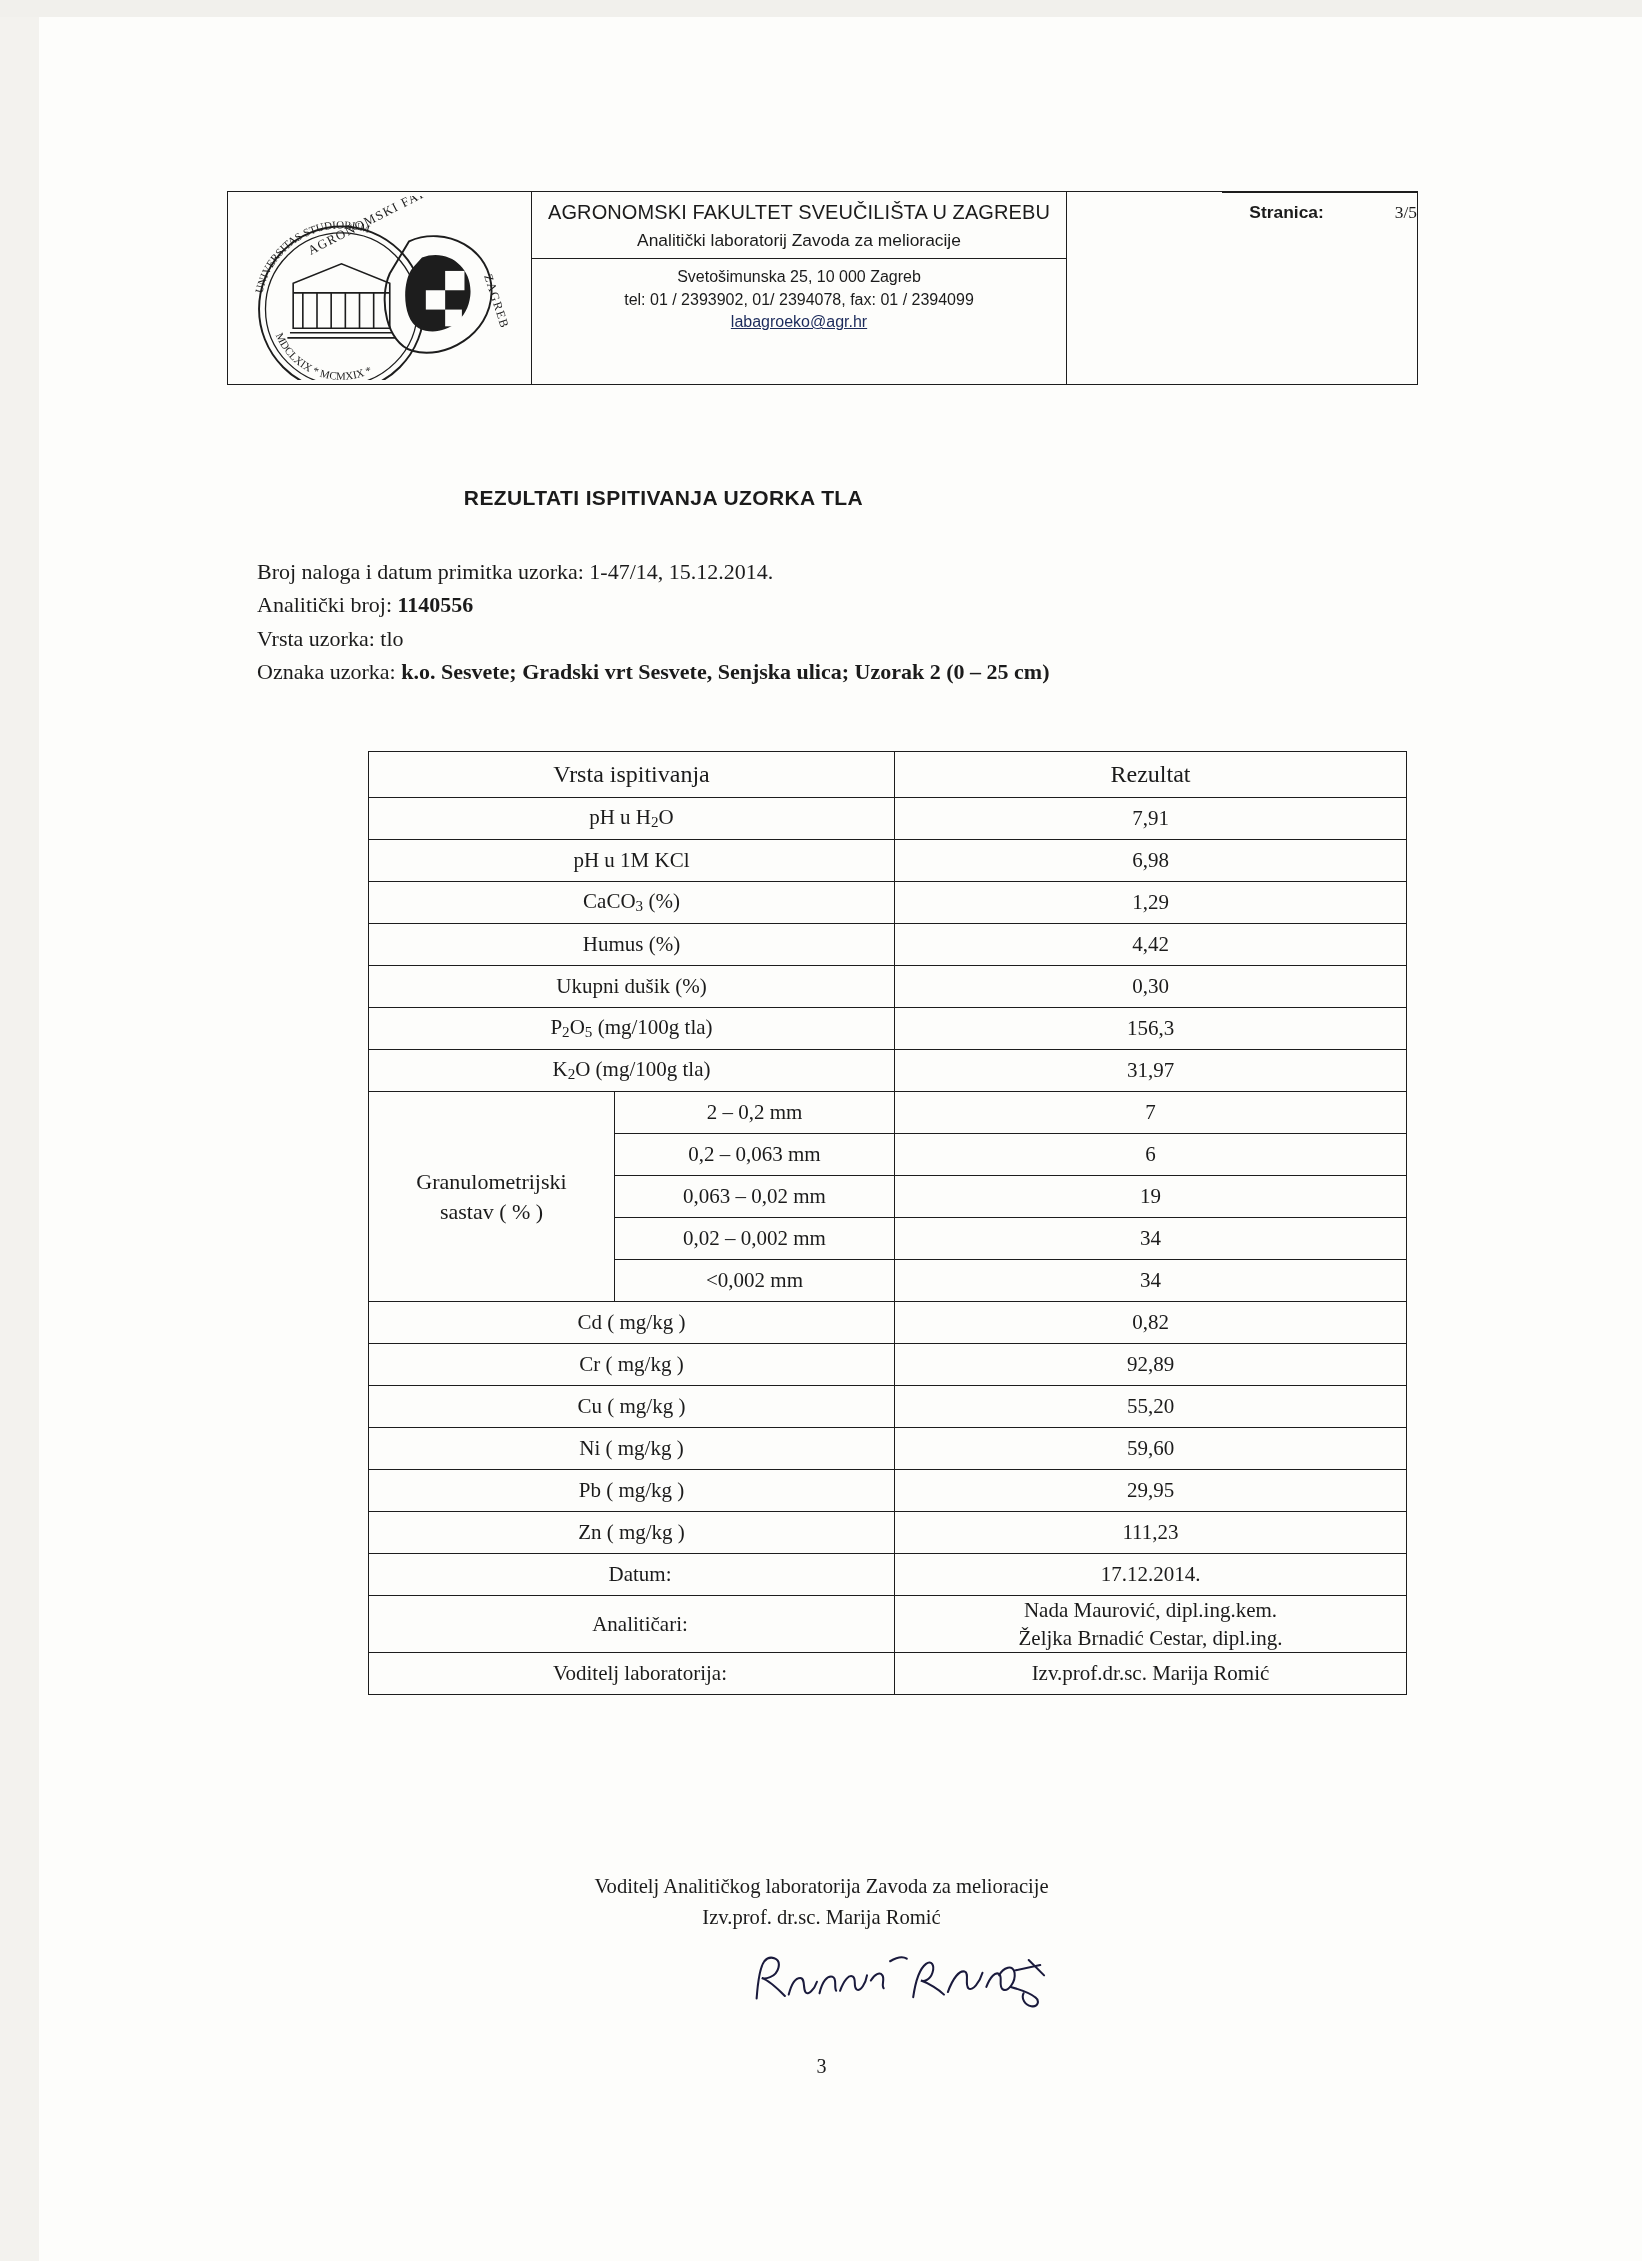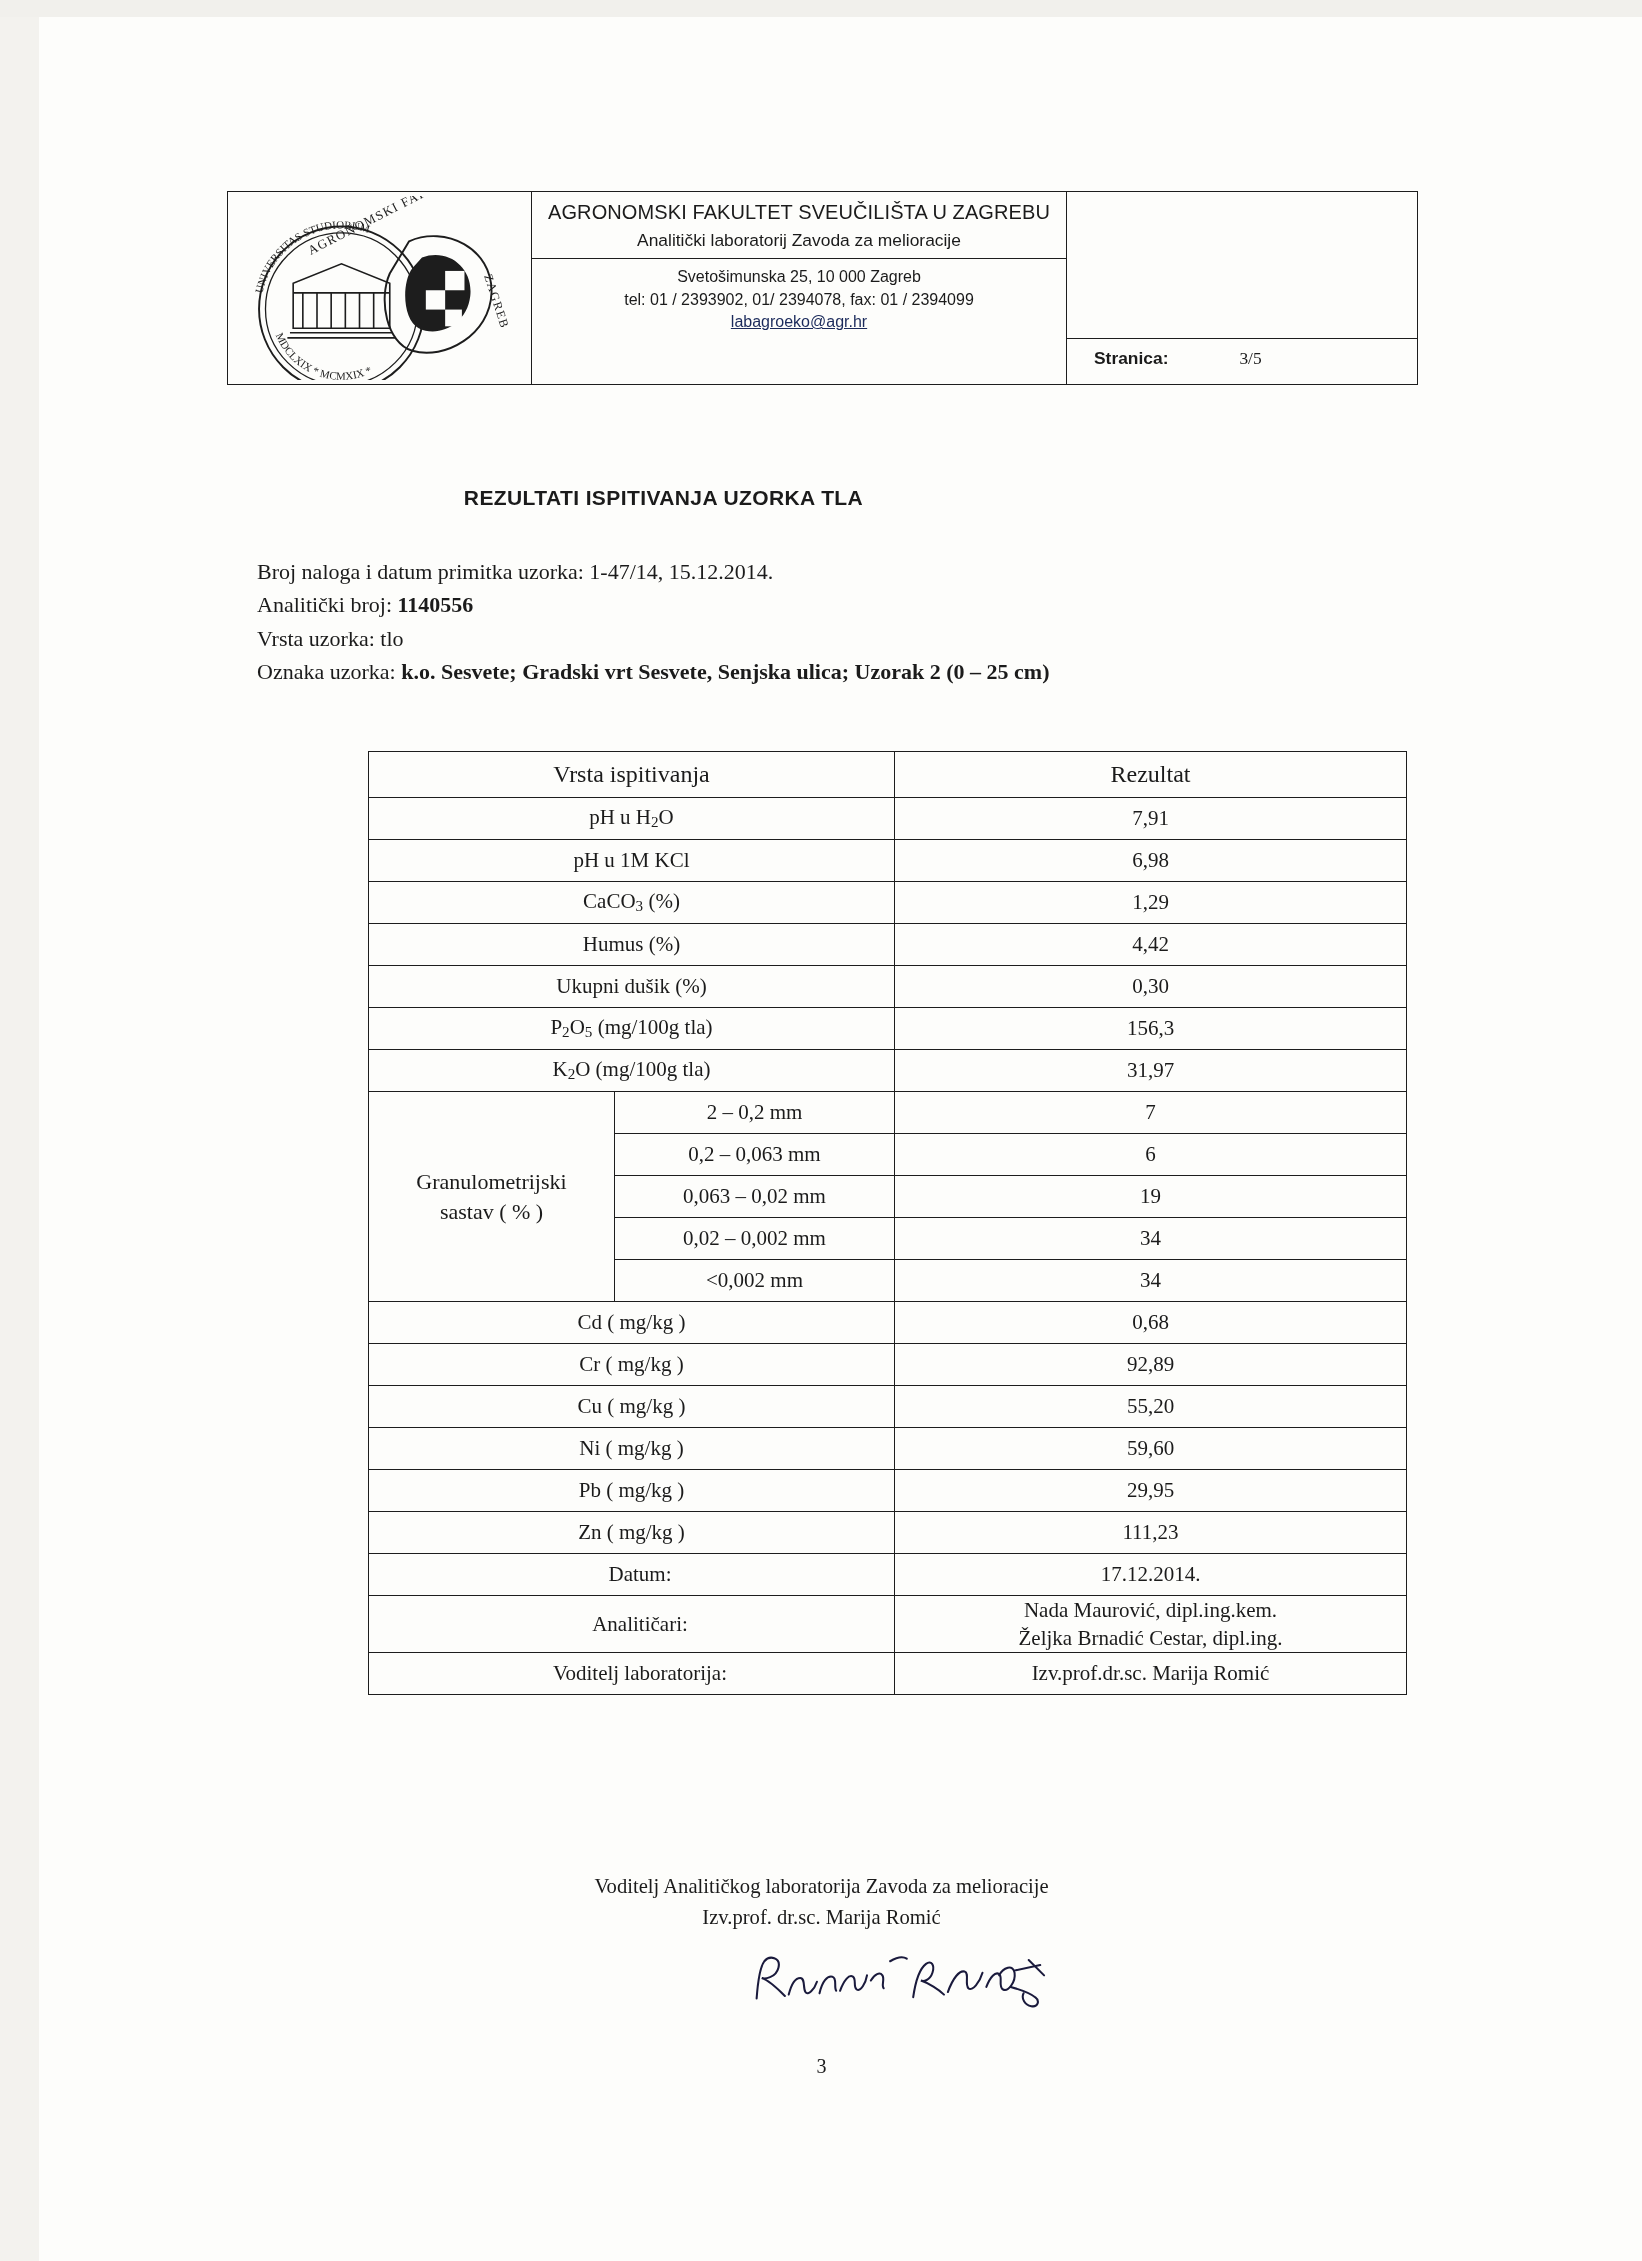--- a/index.html
+++ b/index.html
@@ -47,21 +47,21 @@
     flex: 1;
     box-sizing: border-box;
     display: flex;
     flex-direction: column;
   }
   .header-right {
     width: 351px;
     border-left: 1.9px solid #1d1d1d;
     box-sizing: border-box;
     display: flex;
-    flex-direction: column;
+    flex-direction: row;
     justify-content: flex-end;
     gap: 26px;
   }
   .hc-top {
     border-bottom: 1.9px solid #1d1d1d;
     text-align: center;
     padding: 9px 0 7.7px 0;
     box-sizing: border-box;
   }
   .hc-top .line1 {
@@ -355,21 +355,21 @@
         <td>0,02 – 0,002 mm</td>
         <td>34</td>
       </tr>
       <tr>
         <td>&lt;0,002  mm</td>
         <td>34</td>
       </tr>
 
       <tr>
         <td colspan="2">Cd ( mg/kg )</td>
-        <td>0,68</td>
+        <td>0,82</td>
       </tr>
       <tr>
         <td colspan="2">Cr ( mg/kg )</td>
         <td>92,89</td>
       </tr>
       <tr>
         <td colspan="2">Cu ( mg/kg )</td>
         <td>55,20</td>
       </tr>
       <tr>

